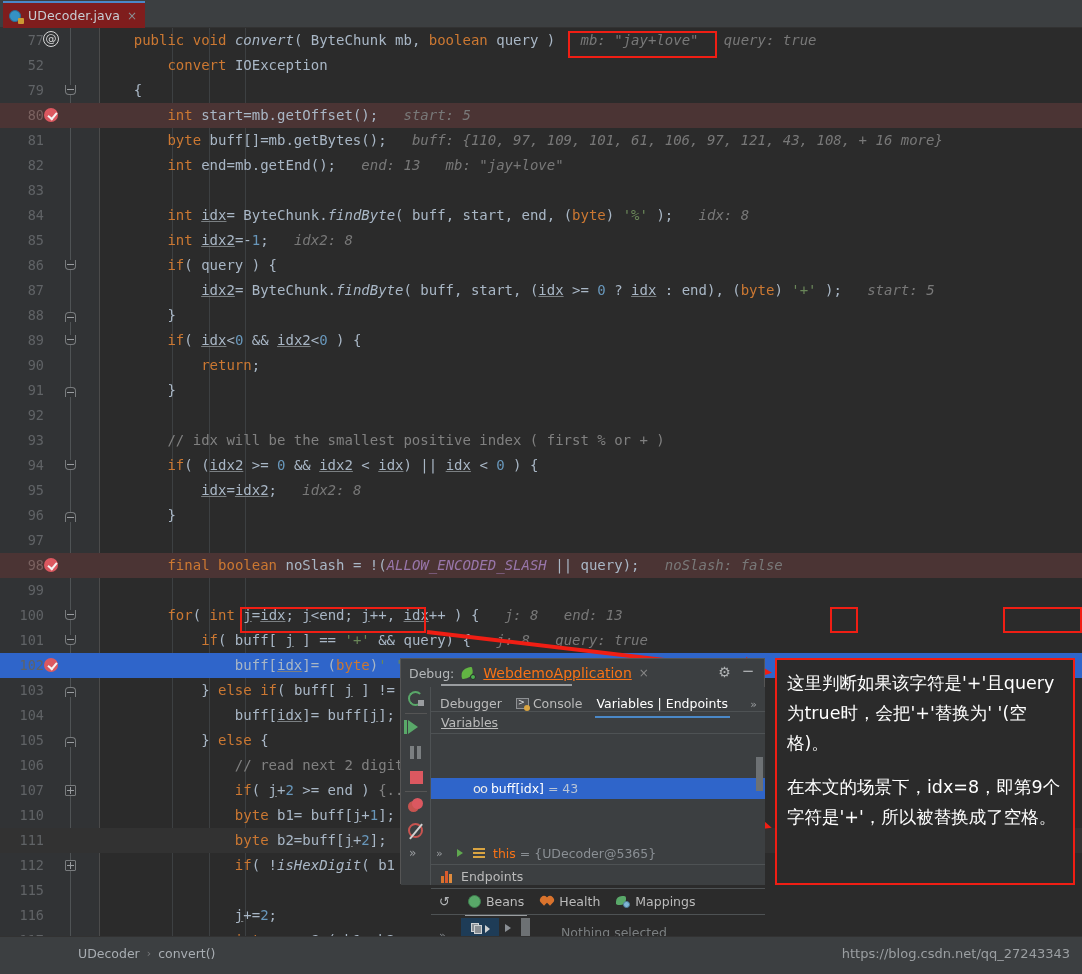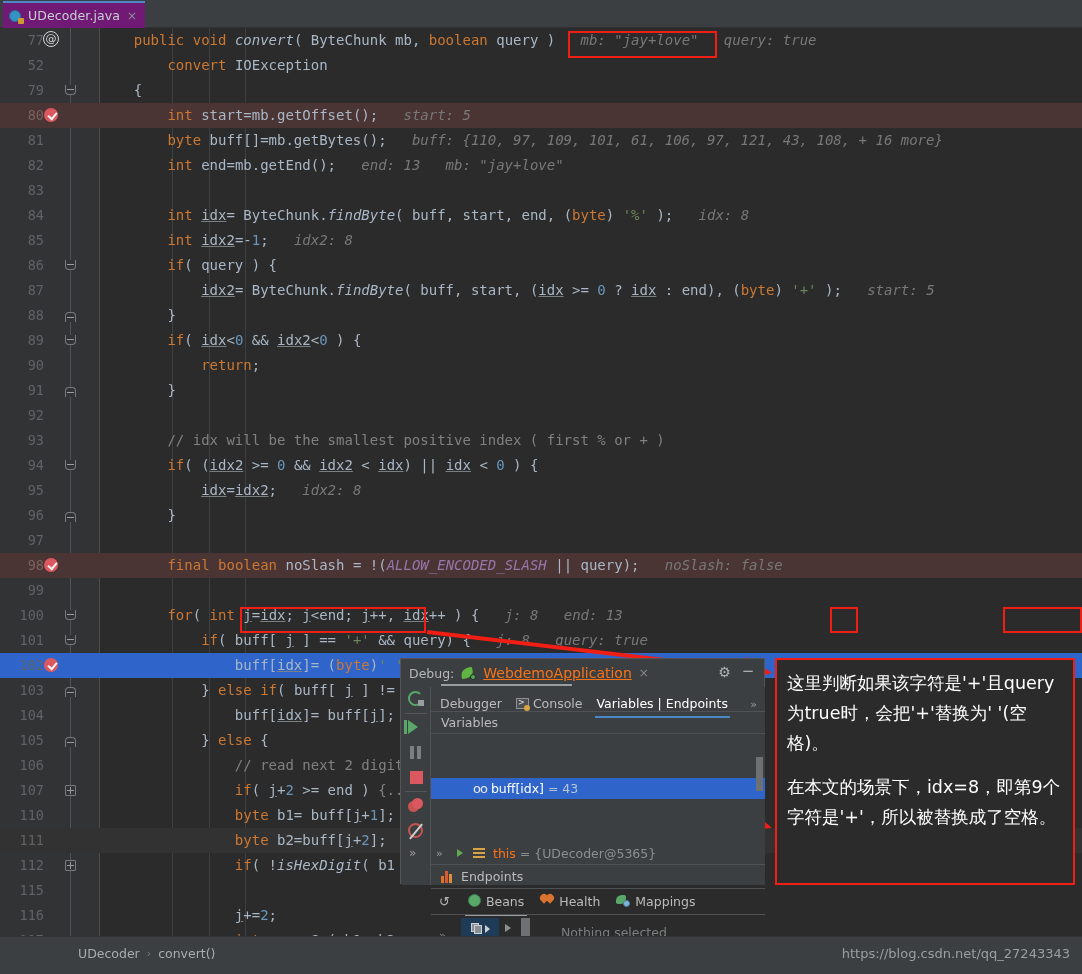--- a/index.html
+++ b/index.html
@@ -22,21 +22,21 @@
     position: absolute; left: 0; top: 0;
     width: 1082px; height: 28px;
     background: #3c3f41;
     border-bottom: 1px solid #323232;
   }
   .tab {
     position: absolute; left: 3px; top: 1px;
     height: 27px;
     display: flex; align-items: center;
     padding: 0 8px 0 6px;
-    background: #701a75;
+    background: #7f1d1d;
     border-top: 2px solid #4a88c7;
     gap: 5px;
   }
   .tab-icon {
     width: 14px; height: 14px;
     position: relative; flex: none;
   }
   .tab-icon .circ {
     position: absolute; left: 0; top: 1px;
     width: 12px; height: 12px; border-radius: 50%;
@@ -268,20 +268,21 @@
   .console-ic .box { position:absolute; left:0; top:0; width:13px;height:11px;
     background:#4d4f52; border:1px solid #8e9194; }
   .console-ic .gt { position:absolute; left:2px; top:1px; color:#e0e0e0; font-size:8px; line-height:8px;}
   .console-ic .dot { position:absolute; right:-1px; bottom:-1px; width:6px;height:6px;border-radius:50%;background:#d9a441;}
   .dw-chev { position: absolute; right: 8px; color: #9a9da0; font-size: 11px; }
 
   .vars-header {
     height: 22px; line-height: 22px; padding-left: 10px;
     color: #bbbbbb; font-size: 12.5px;
     border-bottom: 1px solid #4e5254;
+    text-decoration: underline;
   }
   .var-row {
     position: relative;
     height: 21px; line-height: 21px;
     font-size: 12.5px;
     padding-left: 42px;
     color: #bbbbbb;
     white-space: nowrap;
     margin-top: 44px;
   }
@@ -321,21 +322,21 @@
   .ep-icon i:nth-child(2){ left:4px; height:12px; background:#d95a2d;}
   .ep-icon i:nth-child(3){ left:8px; height:9px; background:#e08b3d;}
 
   .ep-tabs {
     position: relative;
     height: 26px;
     border-top: 1px solid #4e5254;
     display: flex; align-items: center; gap: 16px;
     padding-left: 8px;
   }
-  .ep-tab { color: #bbbbbb; font-size: 12.5px; display:flex;gap:5px; position:relative;}
+  .ep-tab { color: #bbbbbb; font-size: 12.5px; display:flex;align-items:center;gap:5px; position:relative;}
   .ep-tab.active::after {
     content:""; position:absolute; left:-3px; right:-3px; bottom:-7px; height:2px; background:#9a9da0;
   }
   .refresh-ic { color:#b0b3b5; font-size:13px; margin-right: 2px;}
   .beans-ic { width:13px;height:13px;border-radius:50%;background:#59a869;border:1px solid #3f7f4f;}
   .health-ic { width:14px;height:12px;position:relative;}
   .health-ic::before,.health-ic::after{content:"";position:absolute;top:0;width:8px;height:8px;border-radius:50% 50% 0 0;background:#d9732d;}
   .health-ic::before{left:0;transform:rotate(-45deg);}
   .health-ic::after{right:0;transform:rotate(45deg);}
   .mappings-ic { width:14px;height:13px;position:relative;}

